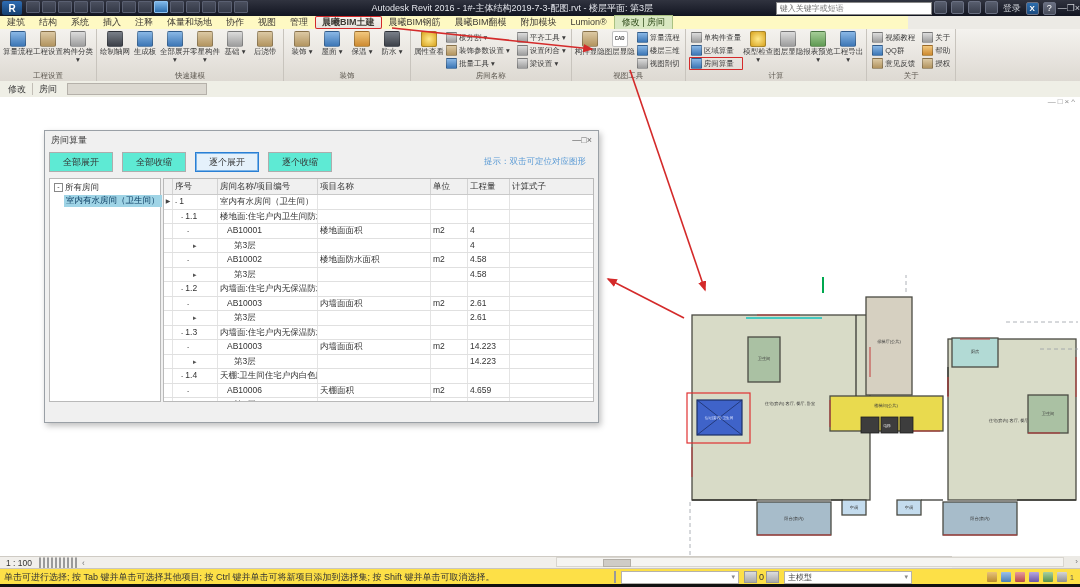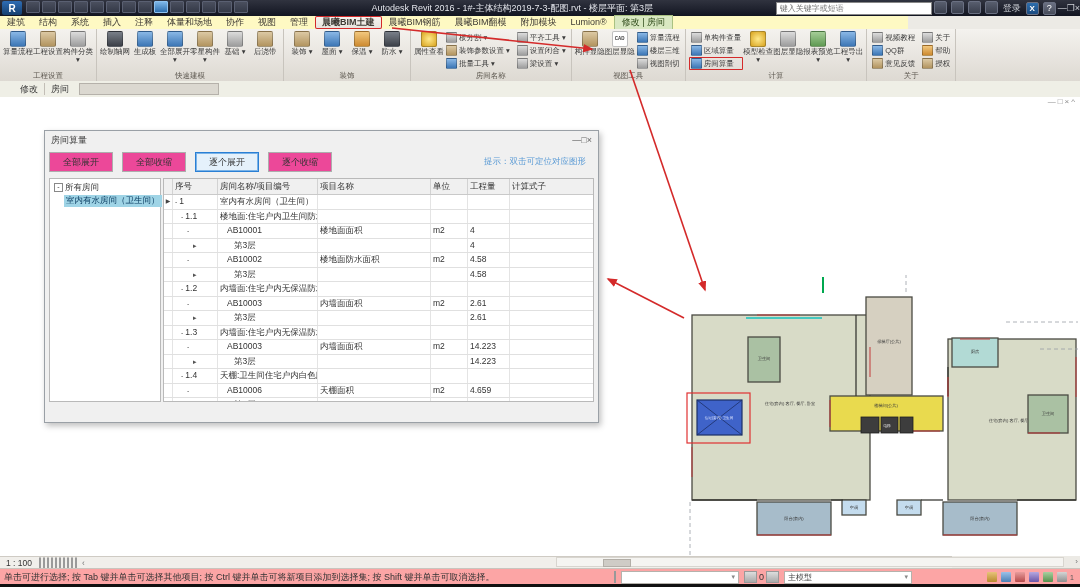--- a/index.html
+++ b/index.html
@@ -59,21 +59,21 @@
   
   #canvas{position:absolute;left:0;top:97px;width:1080px;height:459px;background:#fff;overflow:hidden}
   #view-wincontrols{position:absolute;right:3px;top:0;font-size:8px;color:#8a8a8a;letter-spacing:2px}
   #plan-svg{position:absolute;left:680px;top:178px;width:400px;height:300px}
   
   #dialog{position:absolute;left:44px;top:130px;width:553px;height:291px;background:#f0f0f0;
     border:1px solid #9aa0a6;box-shadow:2px 3px 6px rgba(0,0,0,.25);z-index:40;font-size:8.5px;color:#333}
   #dlg-titlebar{height:18px;display:flex;align-items:center;padding:0 6px;font-size:9px;color:#444}
   #dlg-titlebar .dwb{width:18px;text-align:center;color:#666;font-size:9px}
   #dlg-toolbar-row{display:flex;align-items:center;padding:3px 4px 4px}
-  .dbtn{font-size:9px;height:20px;width:64px;margin-right:9px;background:#ec4899;border:1px solid #adadad;color:#333;
+  .dbtn{font-size:9px;height:20px;width:64px;margin-right:9px;background:#5eead4;border:1px solid #adadad;color:#333;
     font-family:inherit}
   .dbtn.focused{border:1px solid #2a7fd4;box-shadow:inset 0 0 0 1px #7ab3e8;background:#e5f1fb}
   #dlg-hint{margin-left:auto;margin-right:8px;color:#5b9bd5;font-size:8.5px}
   #dlg-tabs{display:flex;padding:0 4px;border-bottom:1px solid #bdbdbd;height:15px}
   .dtab{padding:0 8px;line-height:15px;color:#555;background:#e4e4e4;border:1px solid #bdbdbd;border-bottom:none;margin-right:2px}
   .dtab.active{background:#f7f7f7;color:#222;position:relative;top:1px;border-bottom:1px solid #f7f7f7;font-weight:bold}
   #dlg-body{display:flex;padding:2px 4px;height:224px}
   #dlg-tree{width:112px;background:#fff;border:1px solid #b9b9b9;margin-right:2px;padding:2px 0;box-sizing:border-box}
   .tree-root{padding:1px 2px 1px 4px;white-space:nowrap}
   .tree-exp{display:inline-block;width:7px;height:7px;border:1px solid #888;line-height:5px;text-align:center;font-size:7px;
@@ -91,21 +91,21 @@
   #viewbar{position:absolute;left:0;top:556px;width:952px;height:12px;background:#f1efeb;
     display:flex;align-items:center;font-size:8.5px;color:#333;border-top:1px solid #cfcbc4}
   #vb-scale{margin:0 6px 0 6px;white-space:nowrap}
   .vb-ic{width:11px;height:9px;margin:0 1px;background:linear-gradient(#eee,#bdbdbd);border:1px solid #9a9a9a;border-radius:1px}
   .vb-ic:nth-child(7){background:linear-gradient(#e9b9b9,#c06a6a)}
   .vb-ic:nth-child(8){background:linear-gradient(#f4d9a0,#cf9c42)}
   #hscroll{position:absolute;left:556px;top:557px;width:508px;height:10px;background:#f5f4f1;border:1px solid #d8d5cf;box-sizing:border-box}
   #hscroll .thumb{position:absolute;left:46px;top:1px;width:26px;height:6px;background:#cfccc6;border:1px solid #b3afa8}
   #scroll-right{position:absolute;right:2px;top:557px;font-size:8px;color:#777}
   
-  #statusbar{position:absolute;left:0;top:568px;width:1080px;height:16px;background:#fca5a5;
+  #statusbar{position:absolute;left:0;top:568px;width:1080px;height:16px;background:#fde047;
     border-top:1px solid #c9c5be;display:flex;align-items:center;font-size:9px;color:#333}
   #sb-msg{margin-left:4px;white-space:nowrap}
   .combo{height:11px;border:1px solid #b5b2ac;background:#fff;font-size:8px;display:flex;align-items:center;
     padding:0 3px;color:#444;margin:0 3px}
   .combo .caret{margin-left:auto;color:#888;font-size:7px;padding-left:4px}
   .sb-ic{width:10px;height:10px;margin:0 2px;border-radius:1px}
   .sb-ic:nth-child(1){background:linear-gradient(#e8c37a,#b88a2e)}
   .sb-ic:nth-child(2){background:linear-gradient(#9cc1e8,#4a7fb5)}
   .sb-ic:nth-child(3){background:linear-gradient(#e89c9c,#b54a4a)}
   .sb-ic:nth-child(4){background:linear-gradient(#b6a8e0,#6a55a8)}
@@ -353,21 +353,21 @@
             <span class="sicon ic-tan"></span>
             <span class="blabel">授权</span>
           </div>
         </div>
       </div>
       <div class="rglabel">关于</div>
     </div>
   </div>
 
 <div id="optionbar">
-  <span style="margin-left:20px">修改</span>
+  <span style="margin-left:8px">修改</span>
   <span class="sep"></span>
   <span>房间</span>
   <span class="inset-box" style="margin-left:10px"></span>
 </div>
 
 <div id="canvas">
   <div id="view-wincontrols">
     <span>—</span><span>□</span><span>×</span><span>^</span>
   </div>
   <svg id="plan-svg" viewBox="680 178 400 300">

